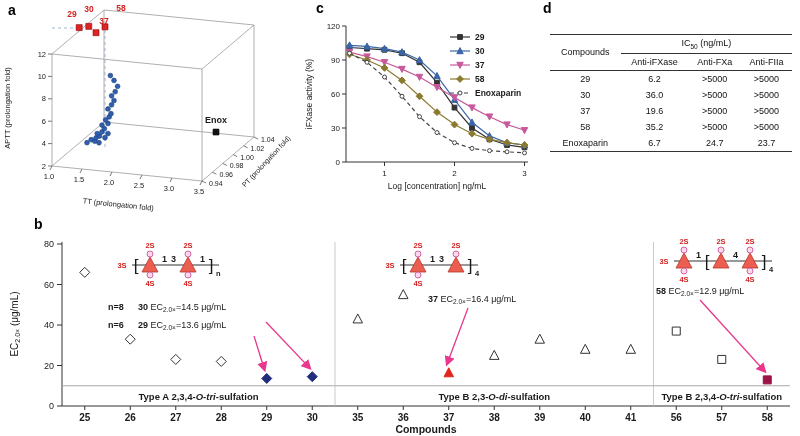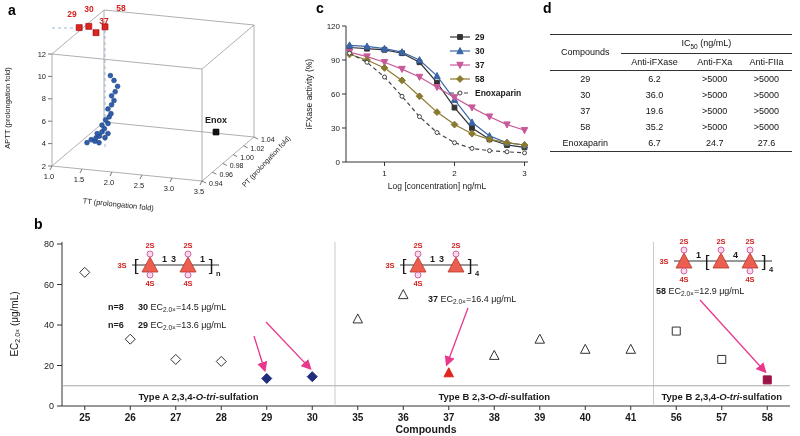--- a/index.html
+++ b/index.html
@@ -279,21 +279,21 @@
           <tr>
             <td>58</td>
             <td>35.2</td>
             <td>&gt;5000</td>
             <td>&gt;5000</td>
           </tr>
           <tr>
             <td>Enoxaparin</td>
             <td>6.7</td>
             <td>24.7</td>
-            <td>27.6</td>
+            <td>23.7</td>
           </tr>
         </tbody>
       </table>
   </div>
   <div class="panel" id="panel-b">
     <div class="plabel" style="left:34px;top:2px;">b</div>
     <svg id="svg-b" width="800" height="222">
         <defs>
           <marker id="arrh" markerWidth="8" markerHeight="8" refX="6.5" refY="4" orient="auto">
             <path d="M0,0 L8,4 L0,8 Z" fill="#e8378c"></path>

